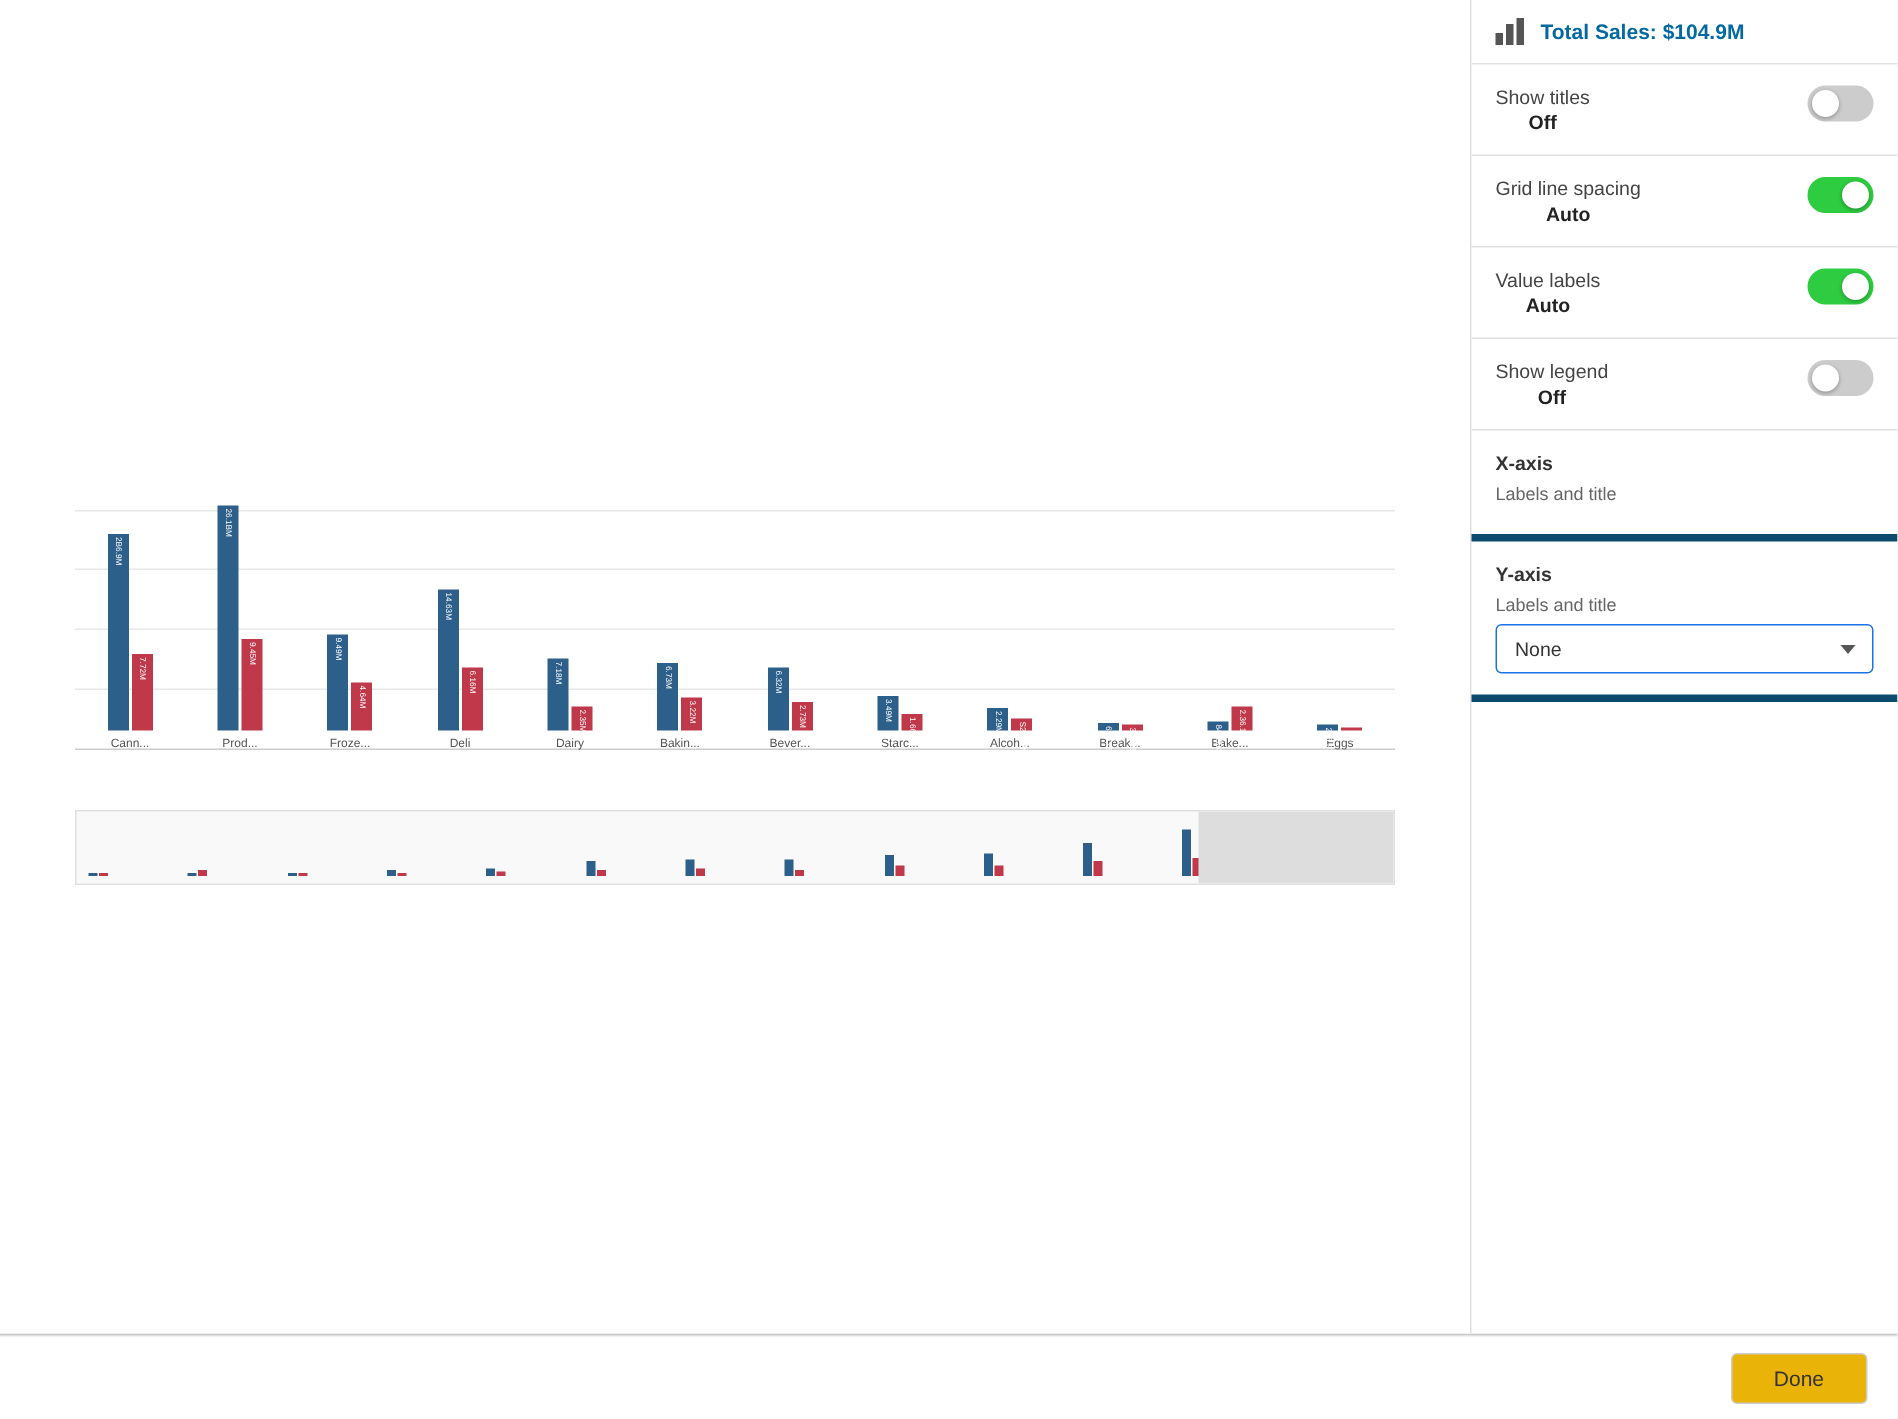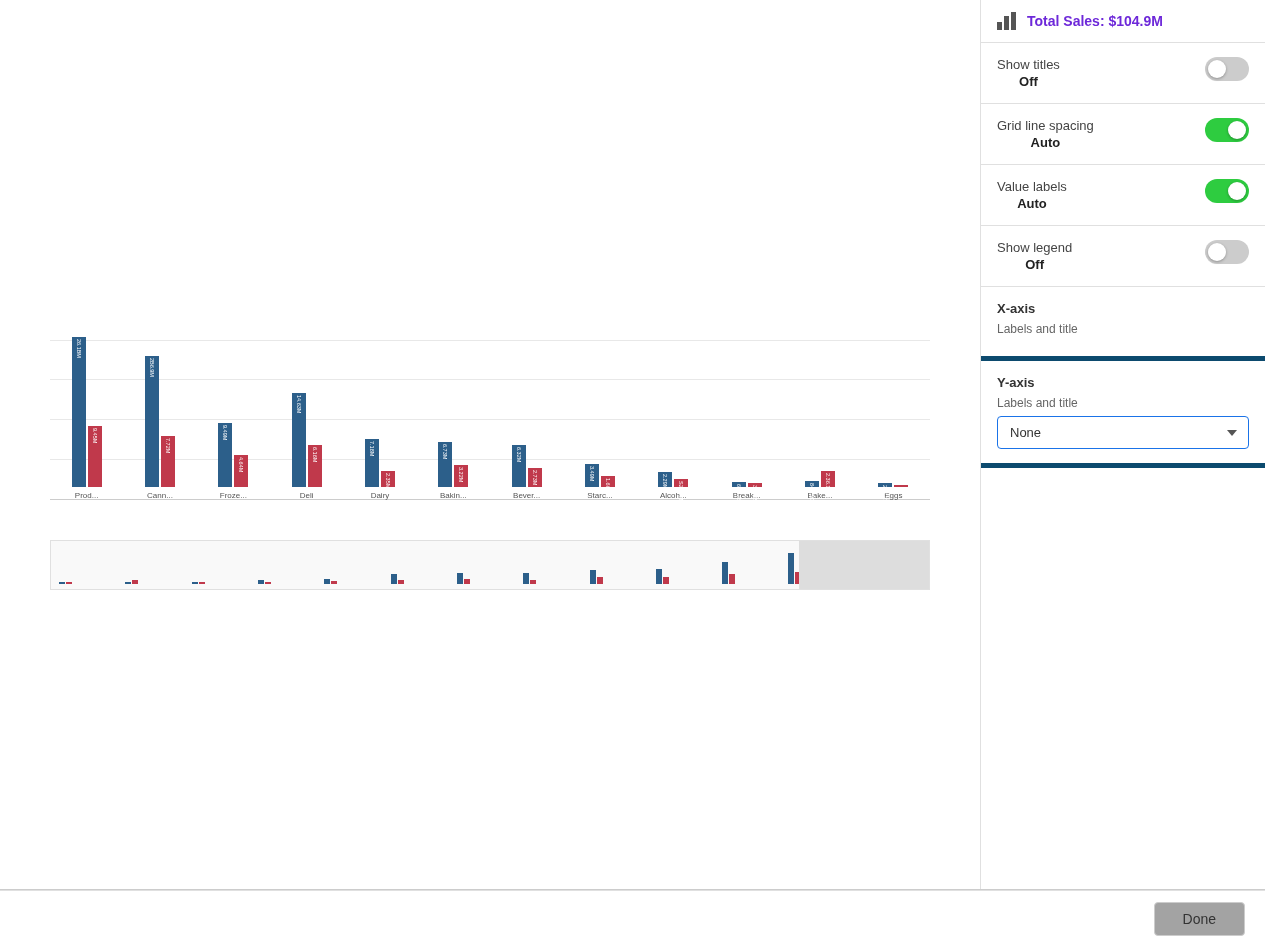--- a/index.html
+++ b/index.html
@@ -37,21 +37,21 @@
       flex-direction: column;
     }
 
     .panel-header {
       display: flex;
       align-items: center;
       padding: 12px 16px;
       border-bottom: 1px solid #e0e0e0;
       font-size: 14px;
       font-weight: 600;
-      color: #6d28d9;
+      color: #0369a1;
       gap: 8px;
     }
 
     .panel-header-icon {
       width: 22px;
       height: 18px;
       display: flex;
       align-items: flex-end;
       gap: 2px;
     }
@@ -187,21 +187,21 @@
       background: #fff;
       display: flex;
       justify-content: flex-end;
       align-items: center;
       padding: 0 20px;
       border-top: 1px solid #e0e0e0;
     }
 
     .done-button {
       padding: 8px 28px;
-      background: #a3a3a3;
+      background: #eab308;
       border: 1px solid #ccc;
       border-radius: 4px;
       font-size: 14px;
       color: #333;
       cursor: pointer;
     }
 
     
     .chart-wrapper {
       width: 100%;
@@ -336,46 +336,46 @@
             <div class="chart-grid-line" style="top: 0%"></div>
             <div class="chart-grid-line" style="top: 25%"></div>
             <div class="chart-grid-line" style="top: 50%"></div>
             <div class="chart-grid-line" style="top: 75%"></div>
           </div>
 
           <div class="bars-row" id="bars-row">
           <div class="bar-group">
                 <div class="bar-group-bars">
                   <div class="bar">
+                    <div class="bar-fill-blue" style="height:131px;position:relative;">
+      <span style="font-size:5.5px;color:#fff;writing-mode:vertical-rl;transform:rotate(180deg);position:absolute;top:2px;left:50%;transform:translateX(-50%);white-space:nowrap;">2B6.9M</span>
+    </div>
+                  </div>
+                  <div class="bar">
+                    <div class="bar-fill-red" style="height:51px;position:relative;">
+      <span style="font-size:5.5px;color:#fff;writing-mode:vertical-rl;transform:rotate(180deg);position:absolute;top:2px;left:50%;transform:translateX(-50%);white-space:nowrap;">7.72M</span>
+    </div>
+                  </div>
+                </div>
+                <div class="bar-category">Cann...</div>
+              </div>
+              <div class="bar-group">
+                <div class="bar-group-bars">
+                  <div class="bar">
                     <div class="bar-fill-blue" style="height:150px;position:relative;">
       <span style="font-size:5.5px;color:#fff;writing-mode:vertical-rl;transform:rotate(180deg);position:absolute;top:2px;left:50%;transform:translateX(-50%);white-space:nowrap;">26.1BM</span>
     </div>
                   </div>
                   <div class="bar">
                     <div class="bar-fill-red" style="height:61px;position:relative;">
       <span style="font-size:5.5px;color:#fff;writing-mode:vertical-rl;transform:rotate(180deg);position:absolute;top:2px;left:50%;transform:translateX(-50%);white-space:nowrap;">9.45M</span>
     </div>
                   </div>
                 </div>
                 <div class="bar-category">Prod...</div>
-              </div>
-              <div class="bar-group">
-                <div class="bar-group-bars">
-                  <div class="bar">
-                    <div class="bar-fill-blue" style="height:131px;position:relative;">
-      <span style="font-size:5.5px;color:#fff;writing-mode:vertical-rl;transform:rotate(180deg);position:absolute;top:2px;left:50%;transform:translateX(-50%);white-space:nowrap;">2B6.9M</span>
-    </div>
-                  </div>
-                  <div class="bar">
-                    <div class="bar-fill-red" style="height:51px;position:relative;">
-      <span style="font-size:5.5px;color:#fff;writing-mode:vertical-rl;transform:rotate(180deg);position:absolute;top:2px;left:50%;transform:translateX(-50%);white-space:nowrap;">7.72M</span>
-    </div>
-                  </div>
-                </div>
-                <div class="bar-category">Cann...</div>
               </div>
               <div class="bar-group">
                 <div class="bar-group-bars">
                   <div class="bar">
                     <div class="bar-fill-blue" style="height:64px;position:relative;">
       <span style="font-size:5.5px;color:#fff;writing-mode:vertical-rl;transform:rotate(180deg);position:absolute;top:2px;left:50%;transform:translateX(-50%);white-space:nowrap;">9.49M</span>
     </div>
                   </div>
                   <div class="bar">
                     <div class="bar-fill-red" style="height:32px;position:relative;">

